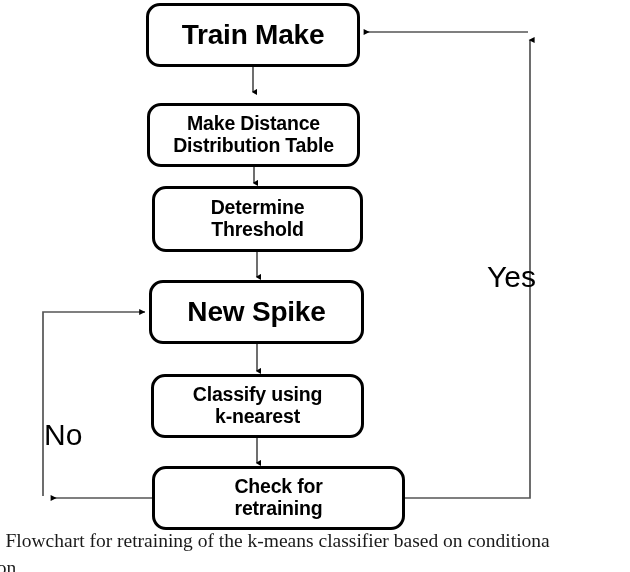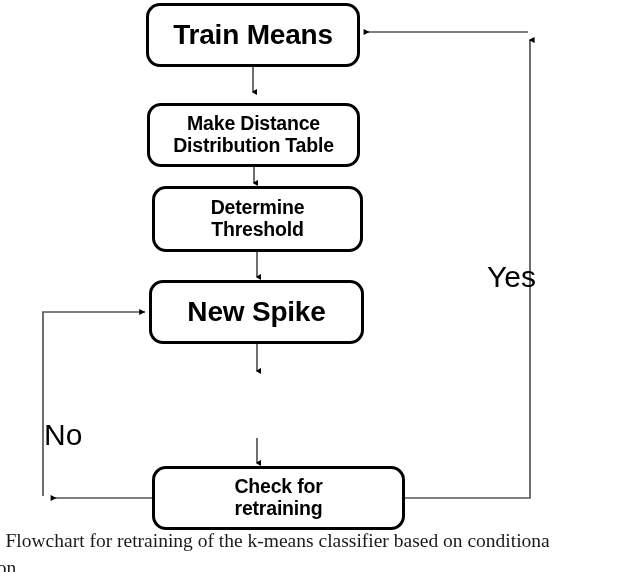--- a/index.html
+++ b/index.html
@@ -123,30 +123,32 @@
       <line x1="257" y1="438" x2="257" y2="463" marker-end="url(#ah-down)"></line>
 
       <path d="M365,498 L530,498 L530,40" marker-end="url(#ah-up)"></path>
       <path d="M528,32 L364,32" marker-end="url(#ah-left)"></path>
 
       <path d="M152,498 L51,498" marker-end="url(#ah-left)"></path>
       <path d="M43,496 L43,312 L145,312" marker-end="url(#ah-right)"></path>
     </g>
   </svg>
 
-  <div class="node big" id="node-train-means">Train Means</div>
+  <div class="node big" id="node-train-means">Train Make</div>
 
   <div class="node small" id="node-make-distance">Make Distance
 Distribution Table</div>
 
   <div class="node big" id="node-new-spike">New Spike</div>
 
   <div class="node small" id="node-determine-thresh">Determine
 Threshold</div>
 
+  <div class="node small" id="node-classify-knn">Classify using
+k-nearest</div>
 
   <div class="node small" id="node-check-retraining">Check for
 retraining</div>
 
   <div class="branch-label" id="label-yes">Yes</div>
 
   <div class="branch-label" id="label-no">No</div>
 
   <div id="caption">
     <span class="cap-line">1. Flowchart for retraining of the k-means classifier based on conditiona</span>

